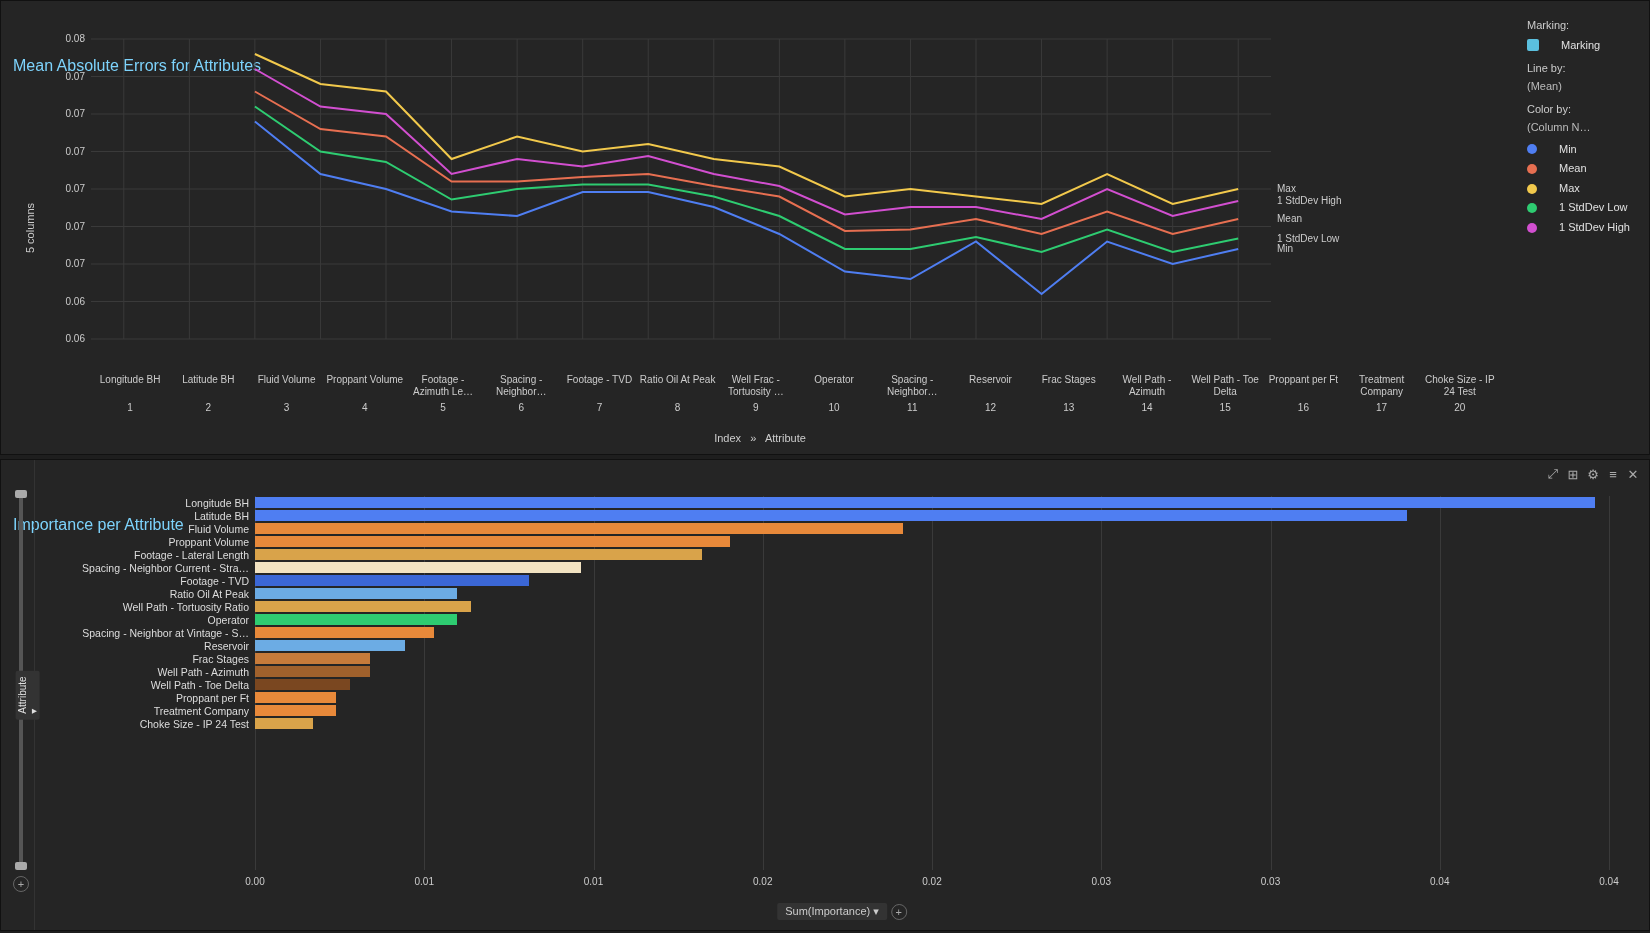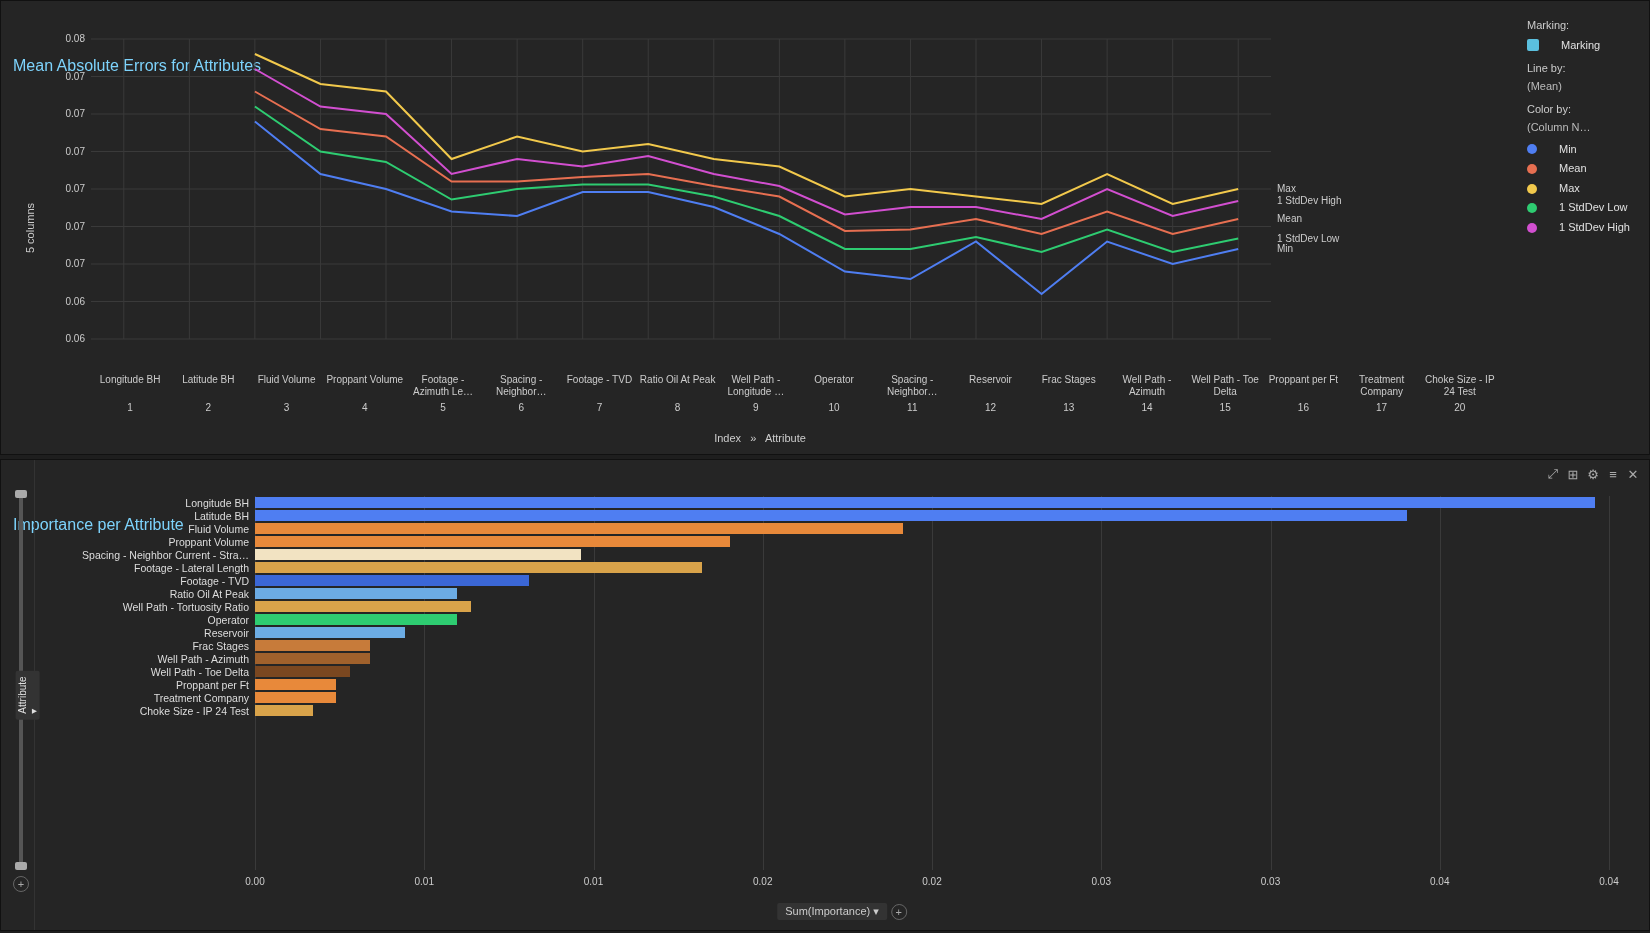--- a/index.html
+++ b/index.html
@@ -315,21 +315,21 @@
         </div>
         <div class="x-cat-col">
           <span class="x-cat-attr">Footage - TVD</span>
           <span class="x-cat-idx">7</span>
         </div>
         <div class="x-cat-col">
           <span class="x-cat-attr">Ratio Oil At Peak</span>
           <span class="x-cat-idx">8</span>
         </div>
         <div class="x-cat-col">
-          <span class="x-cat-attr">Well Path - Longitude …</span>
+          <span class="x-cat-attr">Well Frac - Tortuosity …</span>
           <span class="x-cat-idx">9</span>
         </div>
         <div class="x-cat-col">
           <span class="x-cat-attr">Operator</span>
           <span class="x-cat-idx">10</span>
         </div>
         <div class="x-cat-col">
           <span class="x-cat-attr">Spacing - Neighbor…</span>
           <span class="x-cat-idx">11</span>
         </div>
@@ -456,32 +456,32 @@
       <div class="bar-fill" style="width:47.87%;background:#e8893a"></div>
     </div>
         </div>
         <div class="bar-row">
     <div class="bar-label">Proppant Volume</div>
     <div class="bar-track">
       <div class="bar-fill" style="width:35.11%;background:#e8893a"></div>
     </div>
         </div>
         <div class="bar-row">
+    <div class="bar-label">Footage - Lateral Length</div>
+    <div class="bar-track">
+      <div class="bar-fill" style="width:32.98%;background:#d9a34a"></div>
+    </div>
+        </div>
+        <div class="bar-row">
     <div class="bar-label">Spacing - Neighbor Current - Stra…</div>
     <div class="bar-track">
       <div class="bar-fill" style="width:24.04%;background:#f2e3c2"></div>
     </div>
         </div>
         <div class="bar-row">
-    <div class="bar-label">Footage - Lateral Length</div>
-    <div class="bar-track">
-      <div class="bar-fill" style="width:32.98%;background:#d9a34a"></div>
-    </div>
-        </div>
-        <div class="bar-row">
     <div class="bar-label">Footage - TVD</div>
     <div class="bar-track">
       <div class="bar-fill" style="width:20.21%;background:#3b67d6"></div>
     </div>
         </div>
         <div class="bar-row">
     <div class="bar-label">Ratio Oil At Peak</div>
     <div class="bar-track">
       <div class="bar-fill" style="width:14.89%;background:#6cace4"></div>
     </div>
@@ -489,20 +489,26 @@
         <div class="bar-row">
     <div class="bar-label">Well Path - Tortuosity Ratio</div>
     <div class="bar-track">
       <div class="bar-fill" style="width:15.96%;background:#d9a34a"></div>
     </div>
         </div>
         <div class="bar-row">
     <div class="bar-label">Operator</div>
     <div class="bar-track">
       <div class="bar-fill" style="width:14.89%;background:#2ecc71"></div>
+    </div>
+        </div>
+        <div class="bar-row">
+    <div class="bar-label">Spacing - Neighbor at Vintage - S…</div>
+    <div class="bar-track">
+      <div class="bar-fill" style="width:13.19%;background:#e8893a"></div>
     </div>
         </div>
         <div class="bar-row">
     <div class="bar-label">Reservoir</div>
     <div class="bar-track">
       <div class="bar-fill" style="width:11.06%;background:#6cace4"></div>
     </div>
         </div>
         <div class="bar-row">
     <div class="bar-label">Frac Stages</div>

